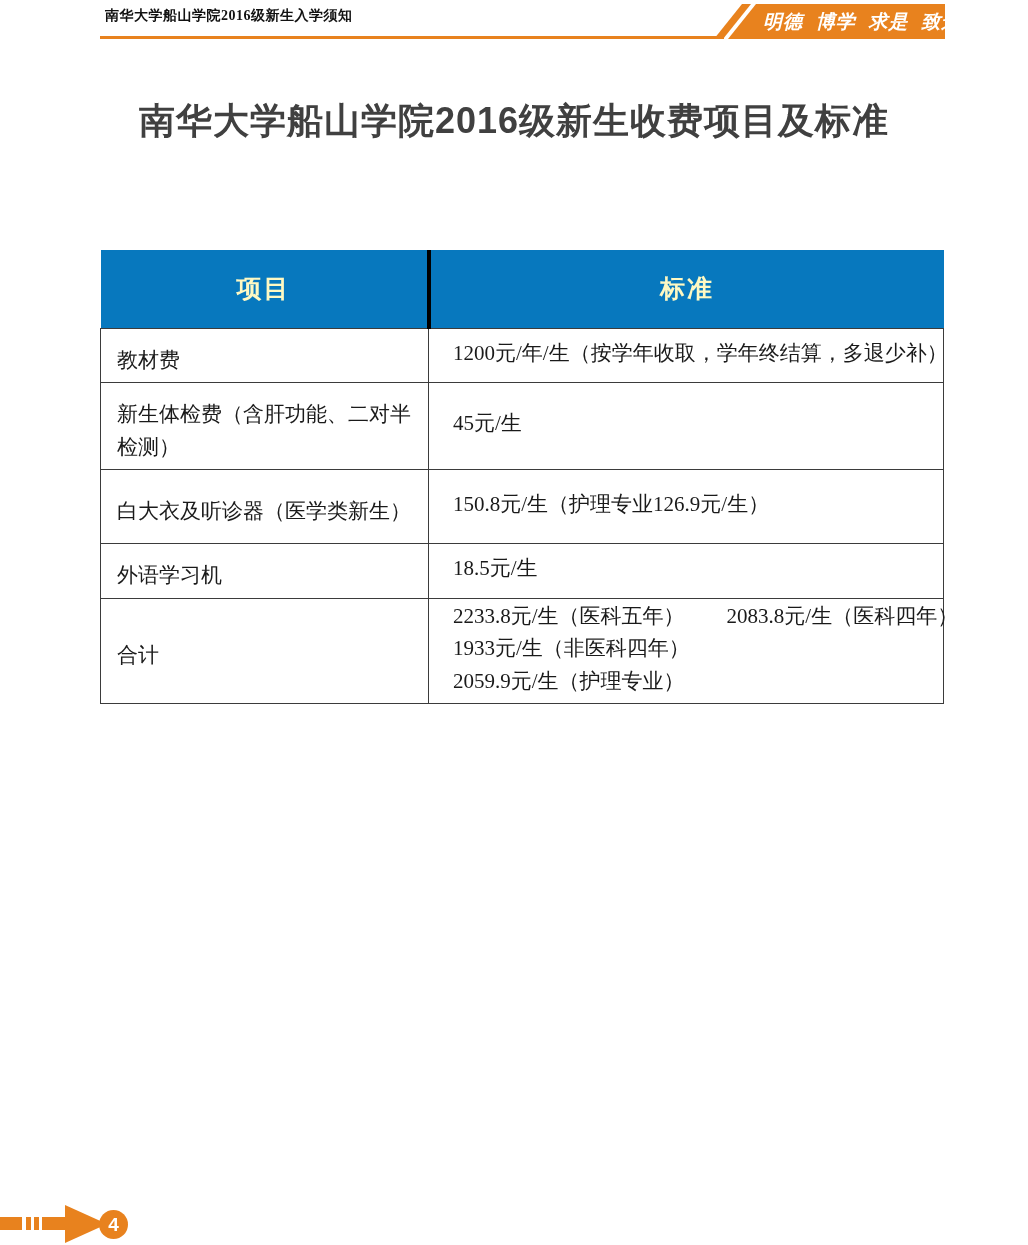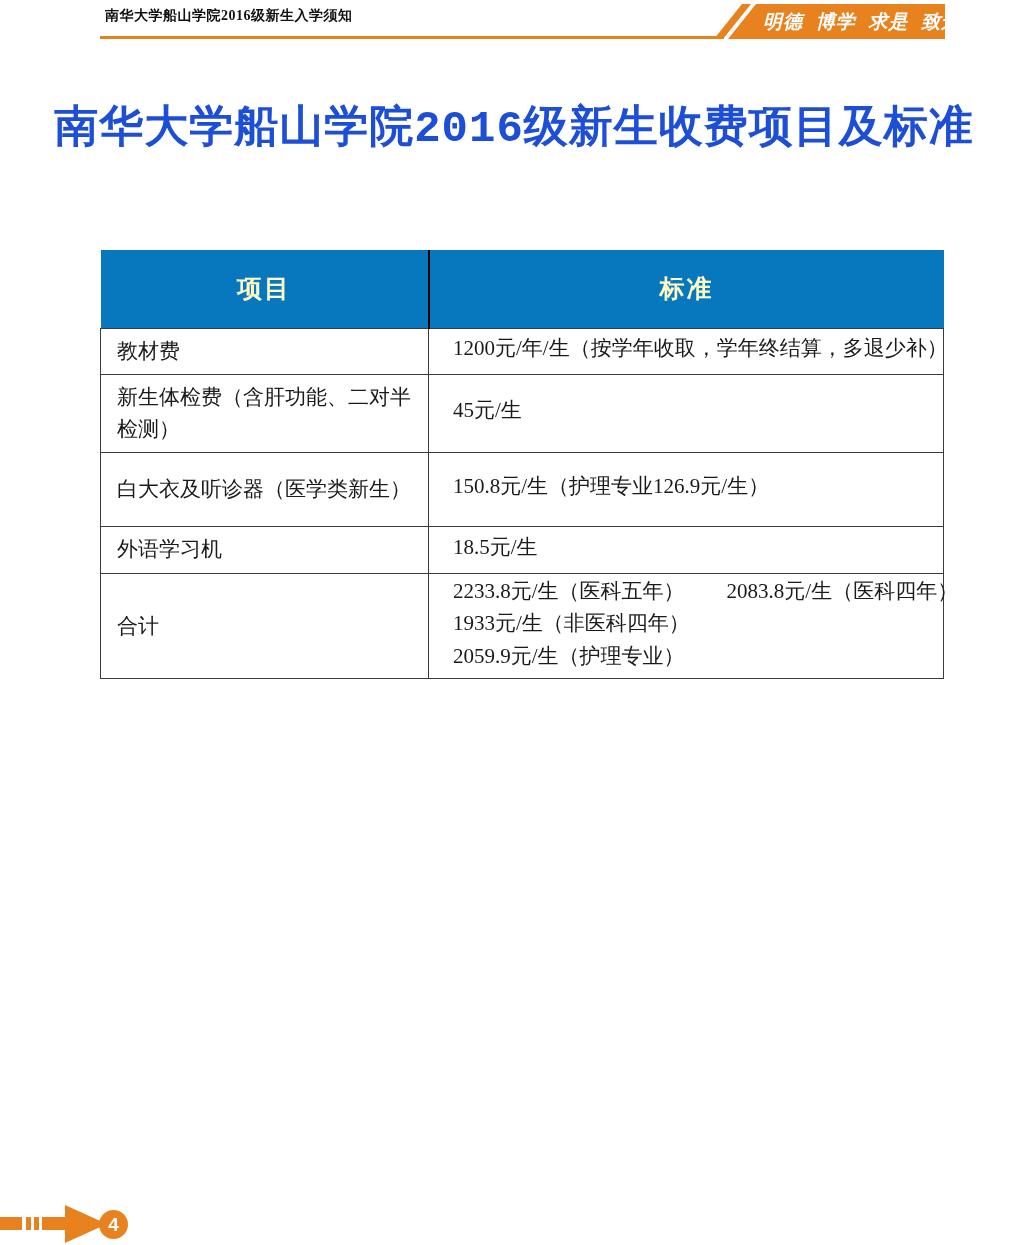--- a/index.html
+++ b/index.html
@@ -40,22 +40,22 @@
     font-family: "Liberation Serif", "DejaVu Serif", serif;
     font-style: italic; font-weight: bold;
     font-size: 19px; color: #ffffff;
     word-spacing: 7px; letter-spacing: 1px; white-space: nowrap;
   }
 
   
   .main-title {
     position: absolute; left: 0; top: 97px; width: 100%;
     text-align: center;
-    font-family: Liberation Mono, monospace;
-    font-weight: bold; font-size: 44px; color: #1d4ed8;
+    font-family: Liberation Sans, sans-serif;
+    font-weight: bold; font-size: 36px; color: #404040;
     letter-spacing: 1px; white-space: nowrap;
   }
   .section-title {
     position: absolute; left: 0; top: 171px; width: 100%;
     text-align: center;
     font-family: "Liberation Sans", "DejaVu Sans", sans-serif;
     font-weight: bold; font-size: 28px; color: #1c1c1c;
     word-spacing: 12px; white-space: nowrap;
   }
 
@@ -65,29 +65,29 @@
     width: 843px; border-collapse: collapse; table-layout: fixed;
   }
   table.fee col.c1 { width: 328px; }
   table.fee col.c2 { width: 515px; }
   table.fee thead th {
     height: 78px; background: #0778be; color: #fef9c3;
     font-family: "Liberation Sans", "DejaVu Sans", sans-serif;
     font-weight: bold; font-size: 25px; letter-spacing: 2px;
     text-align: center; vertical-align: middle; border: none;
   }
-  table.fee thead th + th { border-left: 2px solid #000000; }
+  table.fee thead th + th { border-left: 4px solid #000000; }
   table.fee tbody td {
     border: 1px solid #3b3b3b;
     font-family: "Liberation Serif", "DejaVu Serif", serif;
     font-size: 21px; color: #1a1a1a;
     vertical-align: middle; line-height: 1.55;
     background: #fff;
   }
-  table.fee tbody td:first-child { padding: 6px 14px 6px 16px; }
+  table.fee tbody td:first-child { padding: 15px 14px 6px 16px; }
   table.fee tbody td:last-child  { padding: 1px 10px 6px 24px; }
   table.fee tbody tr:nth-child(1) td { height: 46px; }
   table.fee tbody tr:nth-child(2) td { height: 46px; }
   table.fee tbody tr:nth-child(3) td { height: 74px; }
   table.fee tbody tr:nth-child(4) td { height: 47px; }
   table.fee tbody tr:nth-child(5) td { height: 47px; }
   table.fee tbody tr:nth-child(6) td { height: 46px; }
   table.fee tbody tr:nth-child(7) td { height: 108px; }
   .std-line { white-space: nowrap; }
 

